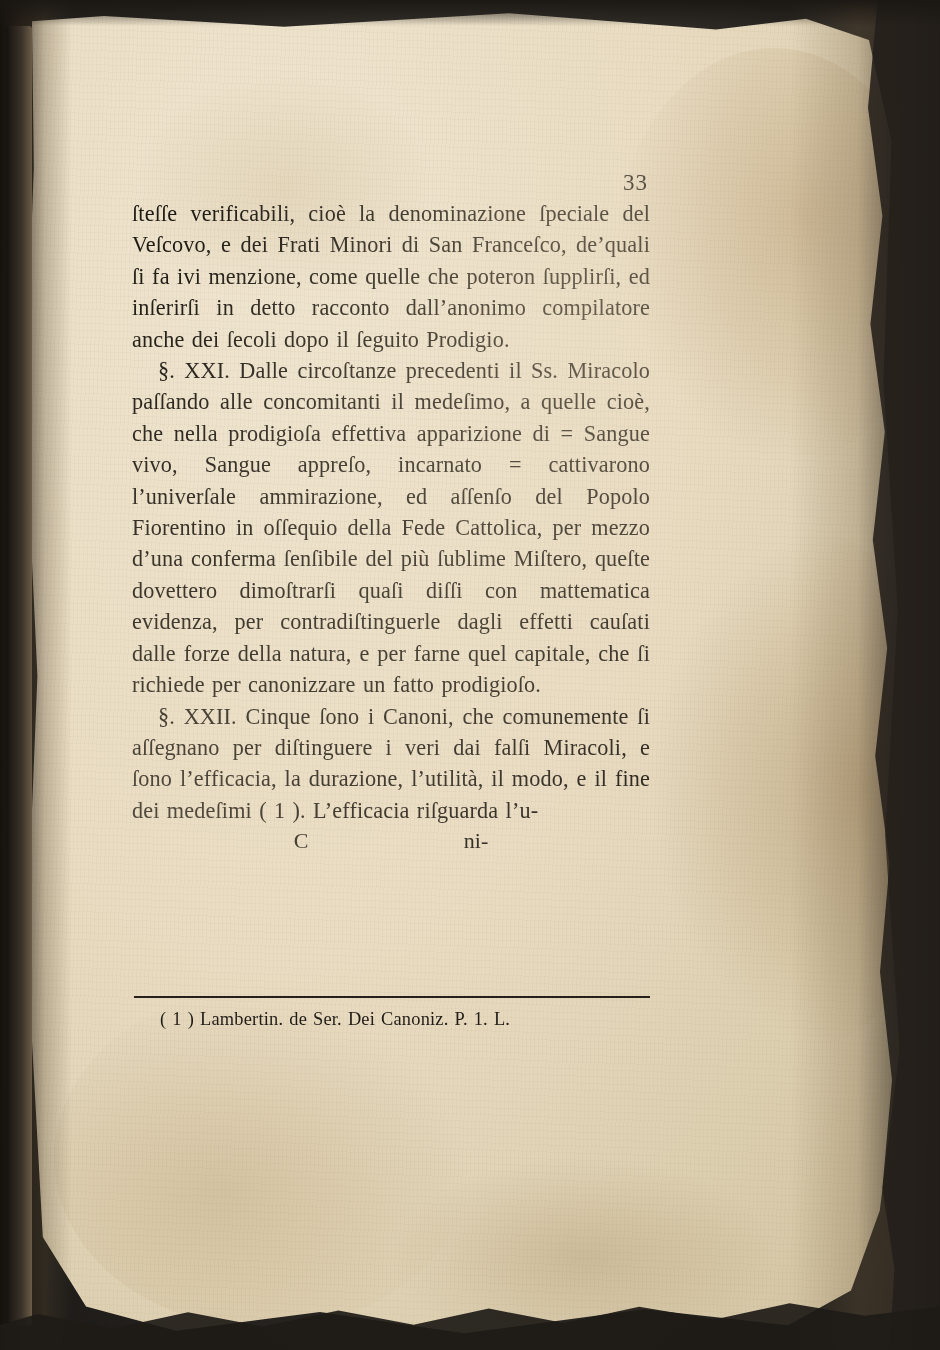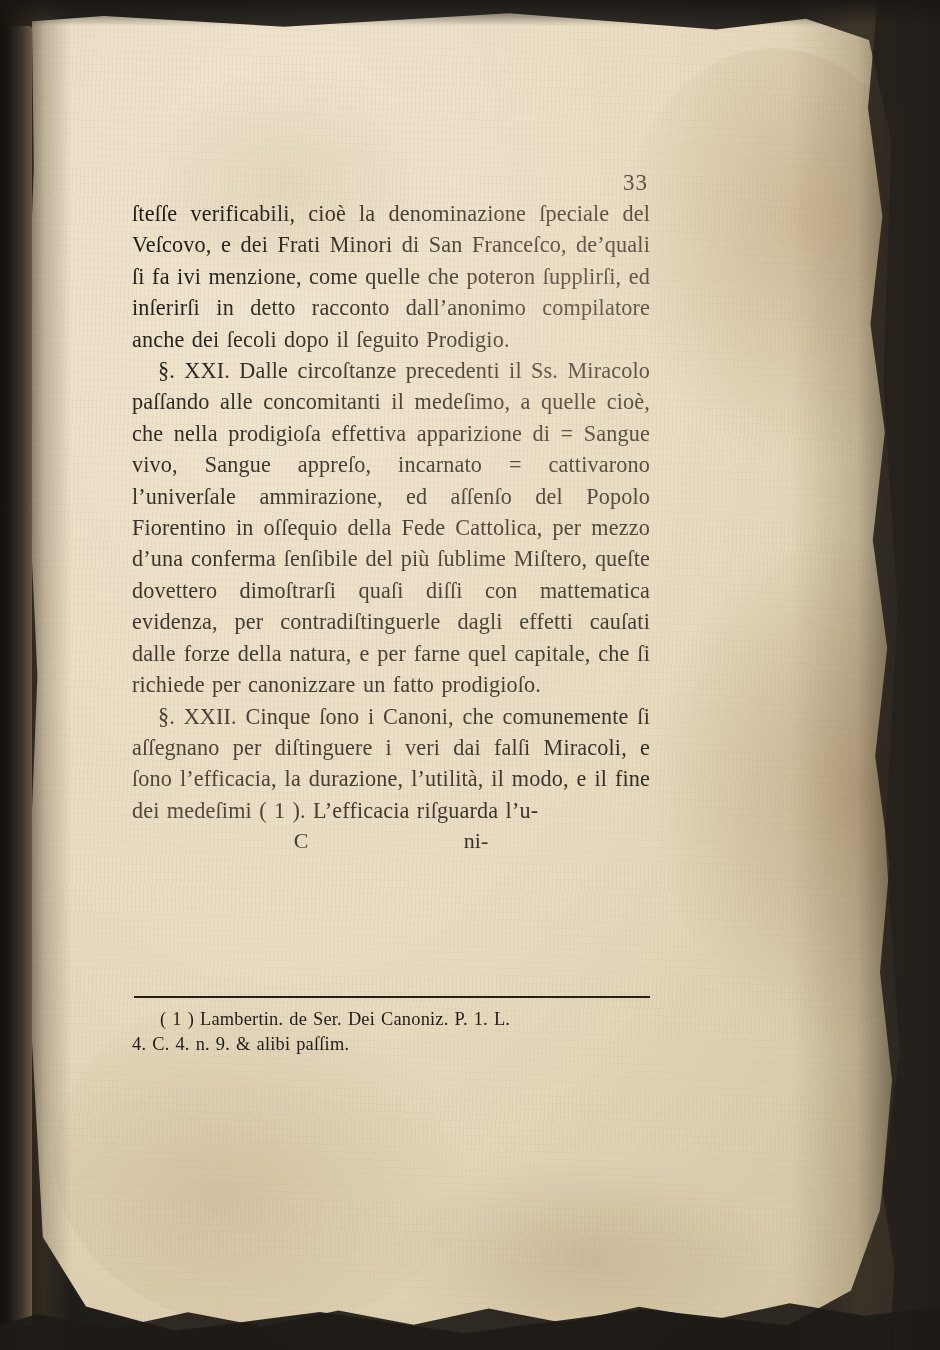--- a/index.html
+++ b/index.html
@@ -237,21 +237,20 @@
         <span>C</span>
         <span class="catch-right">ni-</span>
       </div>
     </div>
 
     <div class="inkfade"></div>
 
     <div class="fn-rule"></div>
     <div class="footnote">
       <p class="first">( 1 ) Lambertin. de Ser. Dei Canoniz. P. 1. L.</p>
-      <p>4. C. 4. n. 9. &amp; alibi paſſim.</p>
     </div>
   </div>
 
   <div class="gutter"></div>
   <div class="spine-edge"></div>
   <div class="foredge"></div>
   <div class="foredge-torn"></div>
   <div class="bottom-torn"></div>
   <div class="top-edge"></div>
 

